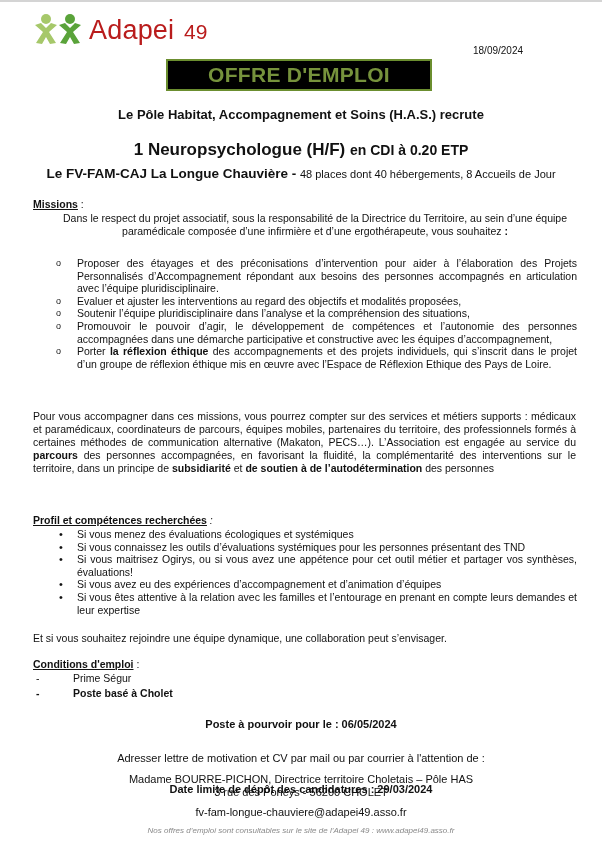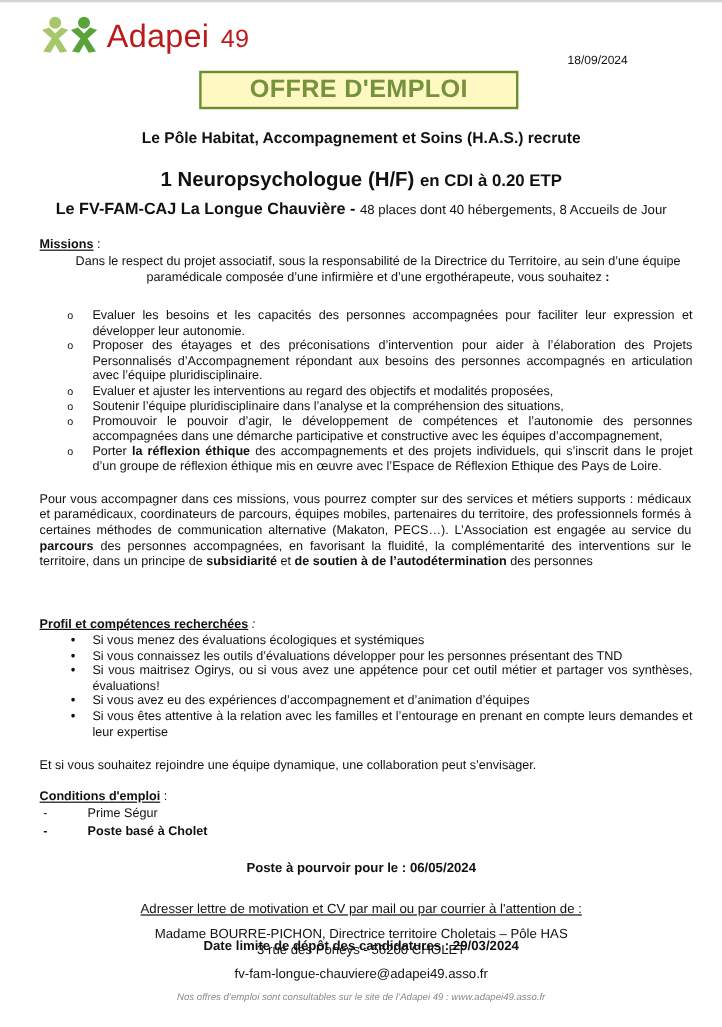--- a/index.html
+++ b/index.html
@@ -9,21 +9,21 @@
     position: relative;
   }
   .topbar { position: absolute; left: 0; top: 0; width: 602px; height: 2px; background: #d4d4d4; }
   .logo { position: absolute; left: 33px; top: 13px; display: flex; align-items: center; }
   .logo svg { width: 50px; height: 34px; }
   .logo-text { font-size: 27px; color: #b91c1c; margin-left: 6px; letter-spacing: 0.2px; }
   .logo-text .num { font-size: 21px; margin-left: 2px; }
   .date { position: absolute; left: 473px; top: 45px; font-size: 10px; }
   .offre-box {
     position: absolute; left: 166px; top: 59px; width: 266px; height: 32px;
-    box-sizing: border-box; border: 2px solid #6b8e2f; background: #fef9c3;
+    box-sizing: border-box; border: 2px solid #6b8e2f; background: #000000;
     display: flex; align-items: center; justify-content: center;
   }
   .offre-box span { font-size: 21px; font-weight: bold; color: #76923c; letter-spacing: 0.3px; }
   .center { position: absolute; left: 0; width: 602px; text-align: center; }
   .recrute { top: 107px; font-size: 13px; font-weight: bold; }
   .job-title { top: 140px; font-size: 17px; font-weight: bold; }
   .job-title .small { font-size: 14px; }
   .site { top: 166px; font-size: 13.5px; font-weight: bold; }
   .site .det { font-size: 11px; font-weight: normal; text-align: center; }
   .sec-head { position: absolute; left: 33px; font-size: 10.5px; }
@@ -35,21 +35,21 @@
   ul.circles { left: 77px; top: 257px; width: 500px; }
   ul.circles li::before { content: "o"; position: absolute; left: -21px; top: 0; font-size: 9px; }
   ul.dots { left: 77px; top: 528px; width: 500px; }
   ul.dots li::before { content: "•"; position: absolute; left: -18px; top: 0; font-size: 11px; }
   ul.dashes { left: 73px; top: 671px; width: 480px; line-height: 14.5px; }
   ul.dashes li::before { content: "-"; position: absolute; left: -37px; top: 0; }
   .support { left: 33px; top: 410px; width: 543px; text-align: justify; line-height: 13.1px; }
   .dyn { left: 33px; top: 632px; font-size: 10.5px; }
   .poste { top: 718px; font-size: 11px; font-weight: bold; }
   .limite { top: 735px; font-size: 11px; font-weight: bold; margin-top: 48px; }
-  .adresser { top: 752px; font-size: 11px; text-decoration: underline; }
+  .adresser { top: 752px; font-size: 11px; }
   .contact1 { top: 773px; font-size: 11px; }
   .contact2 { top: 786px; font-size: 11px; }
   .email { top: 806px; font-size: 11px; }
   .footer { top: 826px; font-size: 8px; font-style: italic; color: #8a8a8a; }
 </style>
 </head>
 <body>
 
 <div class="topbar"></div>
 
@@ -79,35 +79,34 @@
 <div class="center site">
   <span>Le FV-FAM-CAJ La Longue Chauvière -</span>
   <span class="det">48 places dont 40 hébergements, 8 Accueils de Jour</span>
 </div>
 
 <div class="sec-head" style="top:198px"><b>Missions</b><span> :</span></div>
 
 <div class="para intro"><span>Dans le respect du projet associatif, sous la responsabilité de la Directrice du Territoire, au sein d’une équipe paramédicale composée d’une infirmière et d’une ergothérapeute, vous souhaitez</span><b> :</b></div>
 
 <ul class="list circles">
-  <li>Evaluer les besoins et les capacités des personnes accompagnées pour faciliter leur expression et développer leur autonomie.</li>
   <li>Proposer des étayages et des préconisations d’intervention pour aider à l’élaboration des Projets Personnalisés d’Accompagnement répondant aux besoins des personnes accompagnés en articulation avec l’équipe pluridisciplinaire.</li>
   <li>Evaluer et ajuster les interventions au regard des objectifs et modalités proposées,</li>
   <li>Soutenir l’équipe pluridisciplinaire dans l’analyse et la compréhension des situations,</li>
   <li>Promouvoir le pouvoir d’agir, le développement de compétences et l’autonomie des personnes accompagnées dans une démarche participative et constructive avec les équipes d’accompagnement,</li>
   <li><span>Porter </span><b>la réflexion éthique</b><span> des accompagnements et des projets individuels, qui s’inscrit dans le projet d’un groupe de réflexion éthique mis en œuvre avec l’Espace de Réflexion Ethique des Pays de Loire.</span></li>
 </ul>
 
 <div class="para support"><span>Pour vous accompagner dans ces missions, vous pourrez compter sur des services et métiers supports : médicaux et paramédicaux, coordinateurs de parcours, équipes mobiles, partenaires du territoire, des professionnels formés à certaines méthodes de communication alternative (Makaton, PECS…). L’Association est engagée au service du </span><b>parcours</b><span>  des personnes accompagnées, en favorisant  la fluidité,  la complémentarité des interventions sur le territoire, dans un principe de </span><b>subsidiarité</b><span> et </span><b>de soutien à  de l’autodétermination</b><span> des personnes</span></div>
 
 <div class="sec-head" style="top:514px"><b>Profil et compétences recherchées</b><i> :</i></div>
 
 <ul class="list dots">
   <li>Si vous menez des évaluations écologiques et systémiques</li>
-  <li>Si vous connaissez les outils d’évaluations développer pour les personnes présentant des TND</li>
+  <li>Si vous connaissez les outils d’évaluations systémiques pour les personnes présentant des TND</li>
   <li>Si vous maitrisez Ogirys, ou si vous avez une appétence pour cet outil métier et partager vos synthèses, évaluations!</li>
   <li>Si vous avez eu des expériences d’accompagnement et d’animation d’équipes</li>
   <li>Si vous êtes attentive à la relation avec les familles et l’entourage en prenant en compte leurs demandes et leur expertise</li>
 </ul>
 
 <div class="para dyn">Et si vous souhaitez rejoindre une équipe dynamique, une collaboration peut s’envisager.</div>
 
 <div class="sec-head" style="top:658px"><b>Conditions d'emploi</b><span> :</span></div>
 
 <ul class="list dashes">

